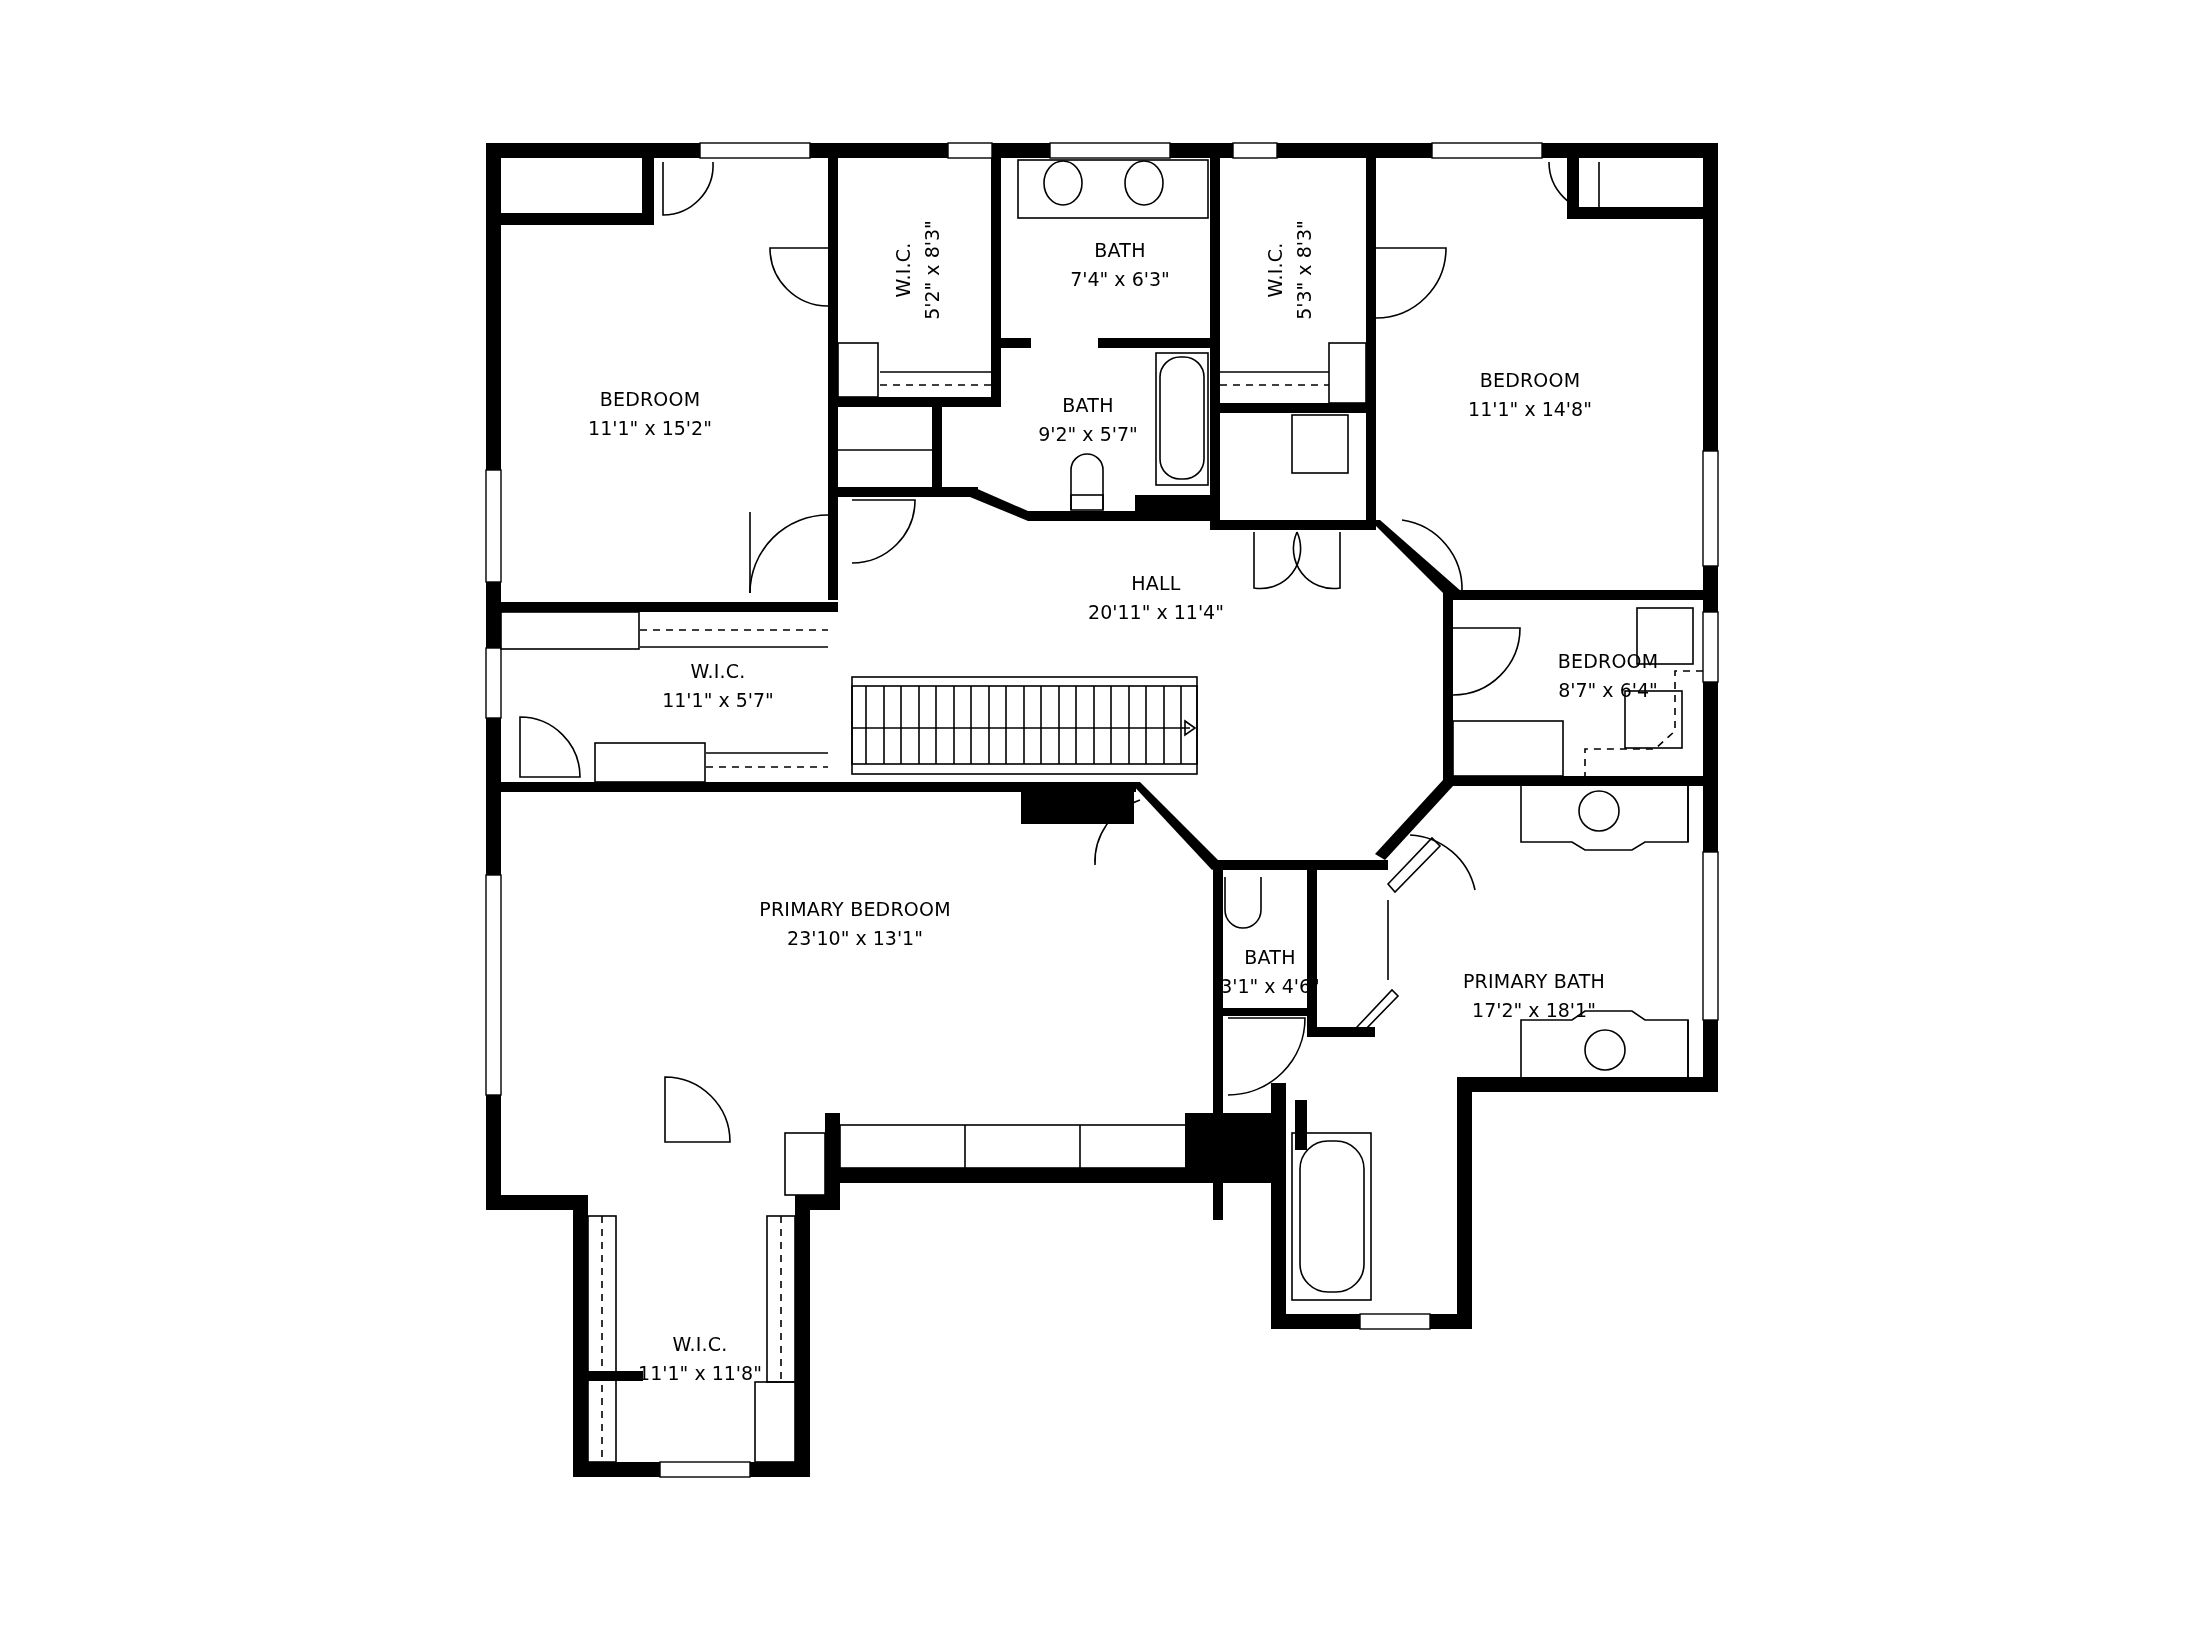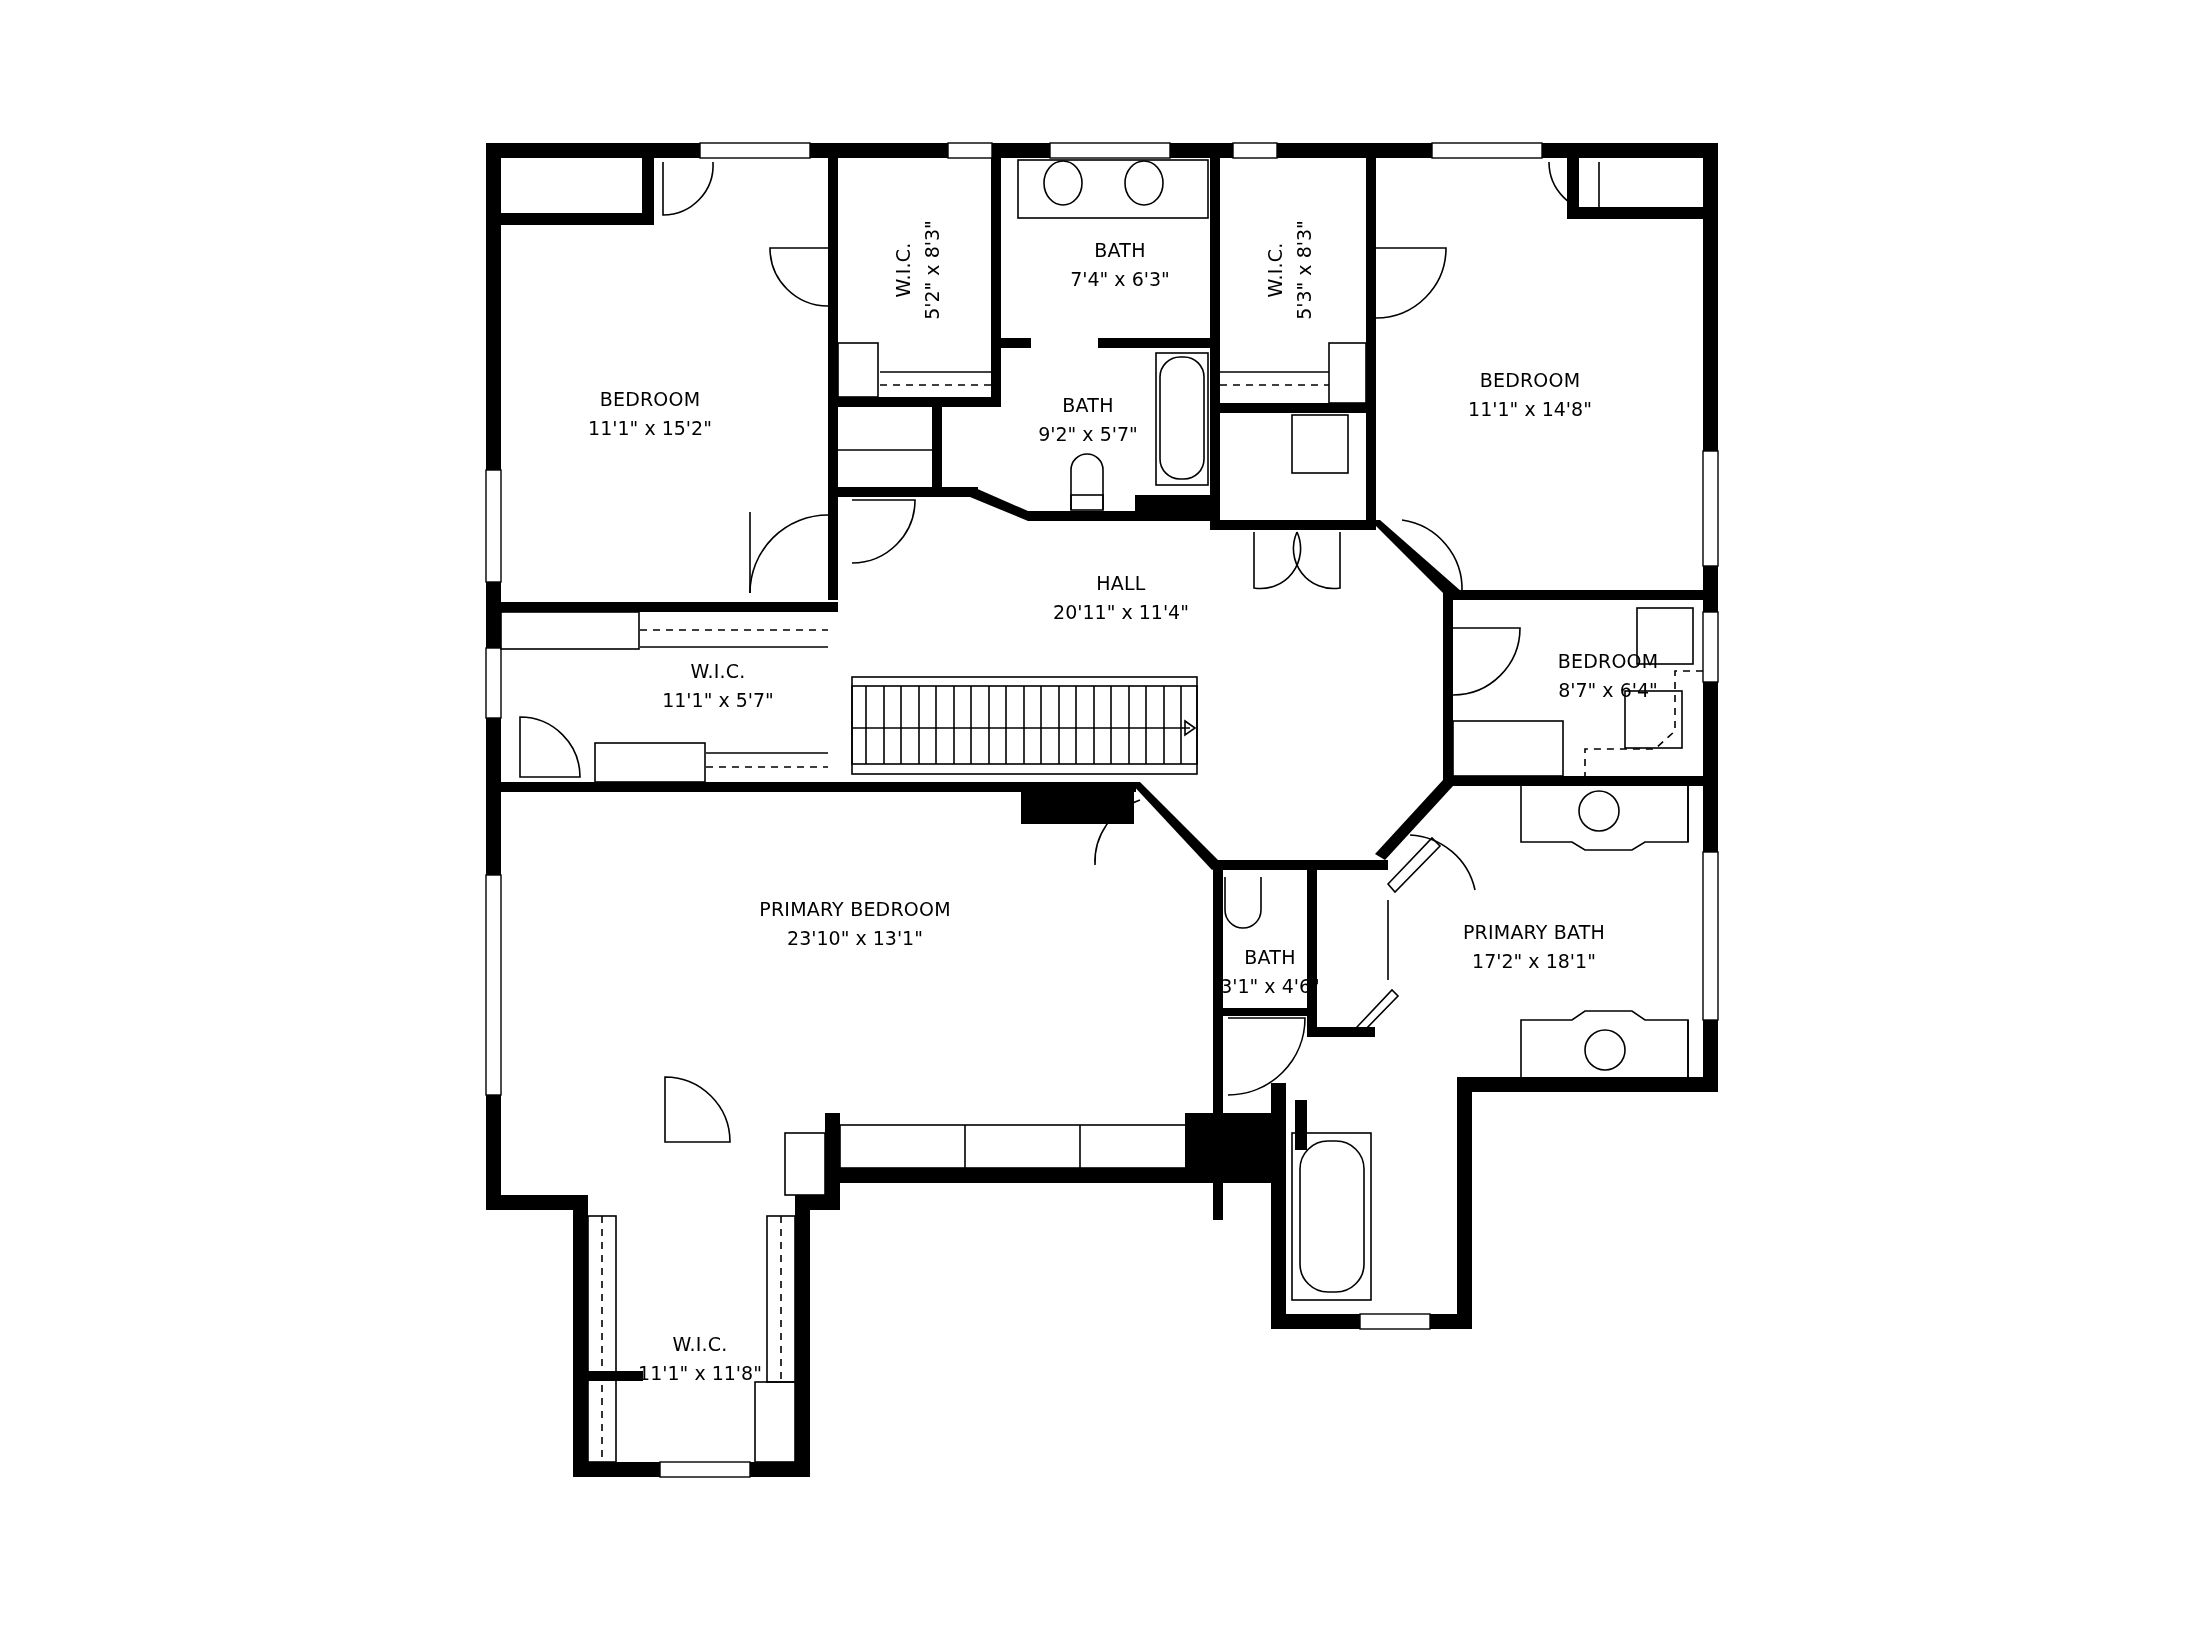--- a/index.html
+++ b/index.html
@@ -255,41 +255,41 @@
     <span class="dim">5'3" x 8'3"</span>
   </div>
   <div class="lbl" style="left:1530px;top:395px">
     <span class="name">BEDROOM</span>
     <span class="dim">11'1" x 14'8"</span>
   </div>
   <div class="lbl" style="left:1088px;top:420px">
     <span class="name">BATH</span>
     <span class="dim">9'2" x 5'7"</span>
   </div>
-  <div class="lbl" style="left:1121px;top:598px">
+  <div class="lbl" style="left:1156px;top:598px">
     <span class="name">HALL</span>
     <span class="dim">20'11" x 11'4"</span>
   </div>
   <div class="lbl" style="left:1608px;top:676px">
     <span class="name">BEDROOM</span>
     <span class="dim">8'7" x 6'4"</span>
   </div>
   <div class="lbl" style="left:718px;top:686px">
     <span class="name">W.I.C.</span>
     <span class="dim">11'1" x 5'7"</span>
   </div>
   <div class="lbl" style="left:855px;top:924px">
     <span class="name">PRIMARY BEDROOM</span>
     <span class="dim">23'10" x 13'1"</span>
   </div>
   <div class="lbl" style="left:1270px;top:972px">
     <span class="name">BATH</span>
     <span class="dim">3'1" x 4'6"</span>
   </div>
-  <div class="lbl" style="left:1534px;top:947px">
+  <div class="lbl" style="left:1534px;top:996px">
     <span class="name">PRIMARY BATH</span>
     <span class="dim">17'2" x 18'1"</span>
   </div>
   <div class="lbl" style="left:700px;top:1359px">
     <span class="name">W.I.C.</span>
     <span class="dim">11'1" x 11'8"</span>
   </div>
 </div>
 
 </body></html>

